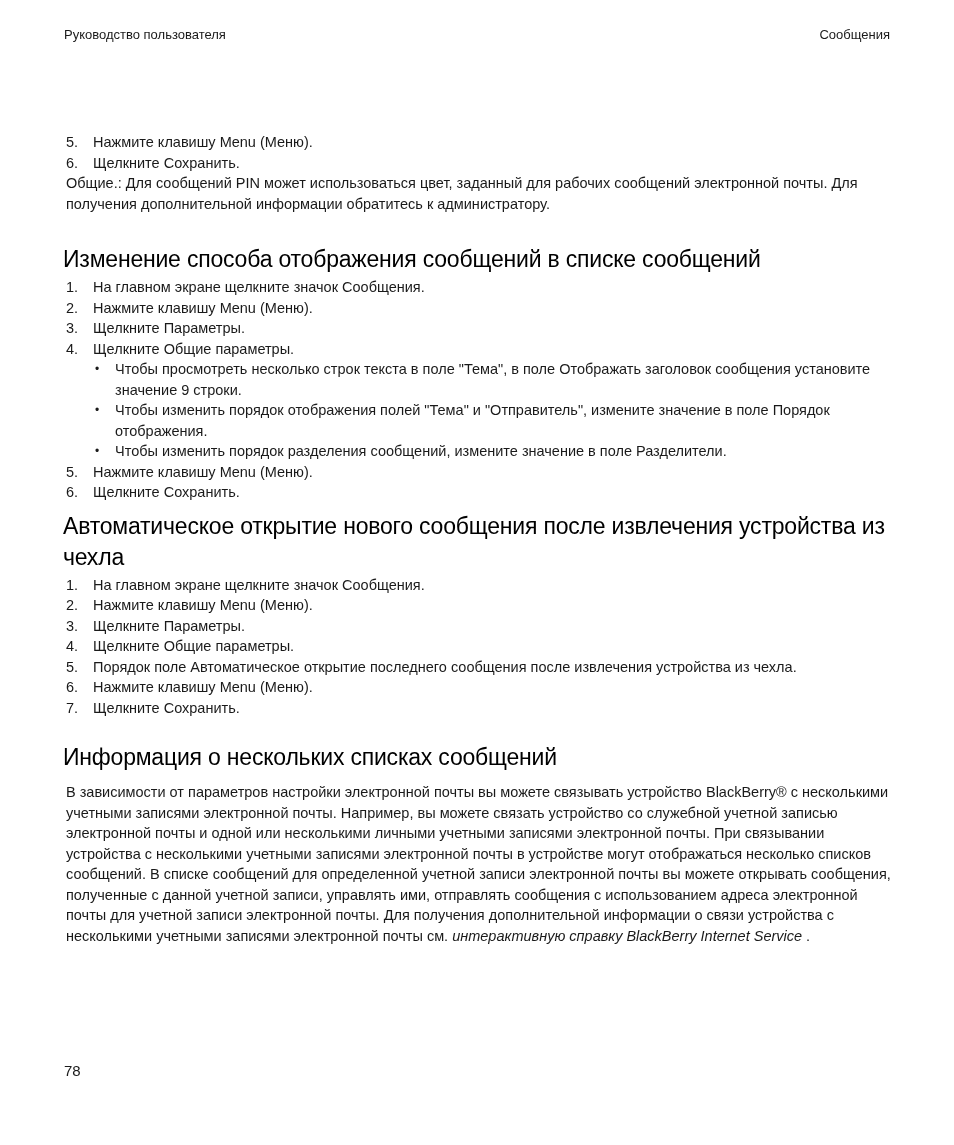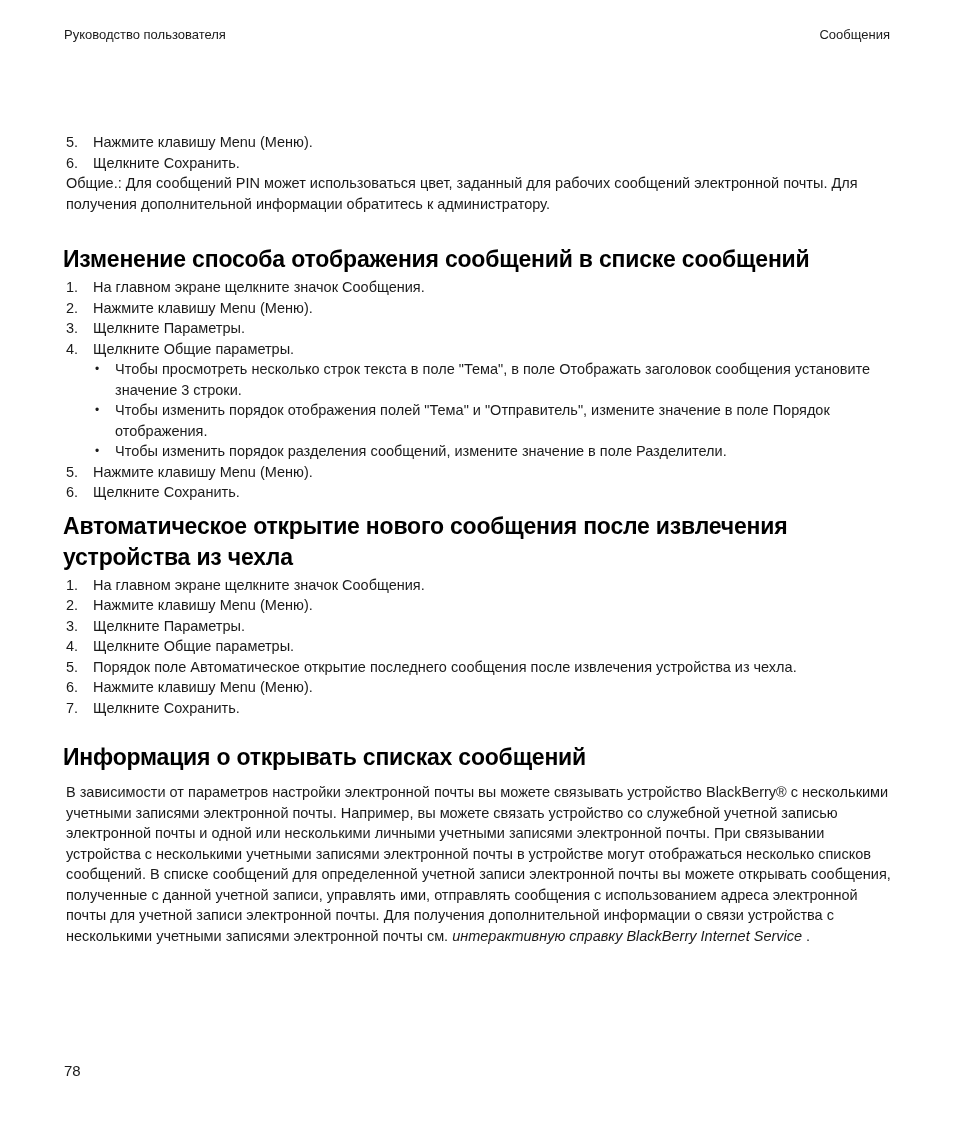--- a/index.html
+++ b/index.html
@@ -12,21 +12,21 @@
   .hdr-right { right: 64px; }
   .content { position: absolute; left: 66px; right: 60px; top: 132px; font-size: 14.5px; line-height: 20.5px; }
   ol.steps { margin: 0; padding: 0; list-style: none; }
   ol.steps > li { position: relative; padding-left: 27px; }
   ol.steps > li .num { position: absolute; left: 0; top: 0; }
   ul.bullets { margin: 0; padding: 0; list-style: none; }
   ul.bullets > li { position: relative; padding-left: 22px; margin-left: 27px; }
   ul.bullets > li .dot { position: absolute; left: 2px; top: 0; font-size: 12px; }
   .note { margin-top: 9px; }
   h2 {
-    font-family: "Liberation Sans", sans-serif; font-weight: bold; font-size: 23px;
+    font-family: "Liberation Sans", sans-serif; font-weight: normal; font-size: 23px;
     line-height: 31px; margin: 0; color: #000; letter-spacing: -0.2px;
   }
   .h2a { margin-top: 30px; margin-bottom: 2px; margin-left: -3px; }
   .h2b { margin-top: 8px; margin-bottom: 2px; margin-left: -3px; }
   .h2c { margin-top: 24px; margin-bottom: 9px; margin-left: -3px; }
   b { font-weight: normal; }
   .para { margin: 0; }
   .page-num { position: absolute; left: 64px; top: 1062px; font-size: 15px; }
 </style>
 </head>
@@ -45,38 +45,38 @@
   <p class="para note"><b>Общие.:</b><span> Для сообщений PIN может использоваться цвет, заданный для рабочих сообщений электронной почты. Для получения дополнительной информации обратитесь к администратору.</span></p>
 
   <h2 class="h2a">Изменение способа отображения сообщений в списке сообщений</h2>
   <ol class="steps">
     <li><span class="num">1.</span><span>На главном экране щелкните значок </span><b>Сообщения</b><span>.</span></li>
     <li><span class="num">2.</span><span>Нажмите клавишу </span><b>Menu</b><span> (Меню).</span></li>
     <li><span class="num">3.</span><span>Щелкните </span><b>Параметры</b><span>.</span></li>
     <li><span class="num">4.</span><span>Щелкните </span><b>Общие параметры</b><span>.</span></li>
   </ol>
   <ul class="bullets">
-    <li><span class="dot">•</span><span>Чтобы просмотреть несколько строк текста в поле "Тема", в поле </span><b>Отображать заголовок сообщения</b><span> установите значение </span><b>3 строки</b><span>.</span></li>
+    <li><span class="dot">•</span><span>Чтобы просмотреть несколько строк текста в поле "Тема", в поле </span><b>Отображать заголовок сообщения</b><span> установите значение </span><b>9 строки</b><span>.</span></li>
     <li><span class="dot">•</span><span>Чтобы изменить порядок отображения полей "Тема" и "Отправитель", измените значение в поле </span><b>Порядок отображения</b><span>.</span></li>
     <li><span class="dot">•</span><span>Чтобы изменить порядок разделения сообщений, измените значение в поле </span><b>Разделители</b><span>.</span></li>
   </ul>
   <ol class="steps">
     <li><span class="num">5.</span><span>Нажмите клавишу </span><b>Menu</b><span> (Меню).</span></li>
     <li><span class="num">6.</span><span>Щелкните </span><b>Сохранить</b><span>.</span></li>
   </ol>
 
   <h2 class="h2b">Автоматическое открытие нового сообщения после извлечения устройства из чехла</h2>
   <ol class="steps">
     <li><span class="num">1.</span><span>На главном экране щелкните значок </span><b>Сообщения</b><span>.</span></li>
     <li><span class="num">2.</span><span>Нажмите клавишу </span><b>Menu</b><span> (Меню).</span></li>
     <li><span class="num">3.</span><span>Щелкните </span><b>Параметры</b><span>.</span></li>
     <li><span class="num">4.</span><span>Щелкните </span><b>Общие параметры</b><span>.</span></li>
     <li><span class="num">5.</span><span>Порядок поле </span><b>Автоматическое открытие последнего сообщения после извлечения устройства из чехла</b><span>.</span></li>
     <li><span class="num">6.</span><span>Нажмите клавишу </span><b>Menu</b><span> (Меню).</span></li>
     <li><span class="num">7.</span><span>Щелкните </span><b>Сохранить</b><span>.</span></li>
   </ol>
 
-  <h2 class="h2c">Информация о открывать списках сообщений</h2>
+  <h2 class="h2c">Информация о нескольких списках сообщений</h2>
   <p class="para"><span>В зависимости от параметров настройки электронной почты вы можете связывать устройство BlackBerry® с несколькими учетными записями электронной почты. Например, вы можете связать устройство со служебной учетной записью электронной почты и одной или несколькими личными учетными записями электронной почты. При связывании устройства с несколькими учетными записями электронной почты в устройстве могут отображаться несколько списков сообщений. В списке сообщений для определенной учетной записи электронной почты вы можете открывать сообщения, полученные с данной учетной записи, управлять ими, отправлять сообщения с использованием адреса электронной почты для учетной записи электронной почты. Для получения дополнительной информации о связи устройства с несколькими учетными записями электронной почты см. </span><i>интерактивную справку BlackBerry Internet Service</i><span> .</span></p>
 
 </div>
 
 <div class="page-num">78</div>
 
 </body></html>

